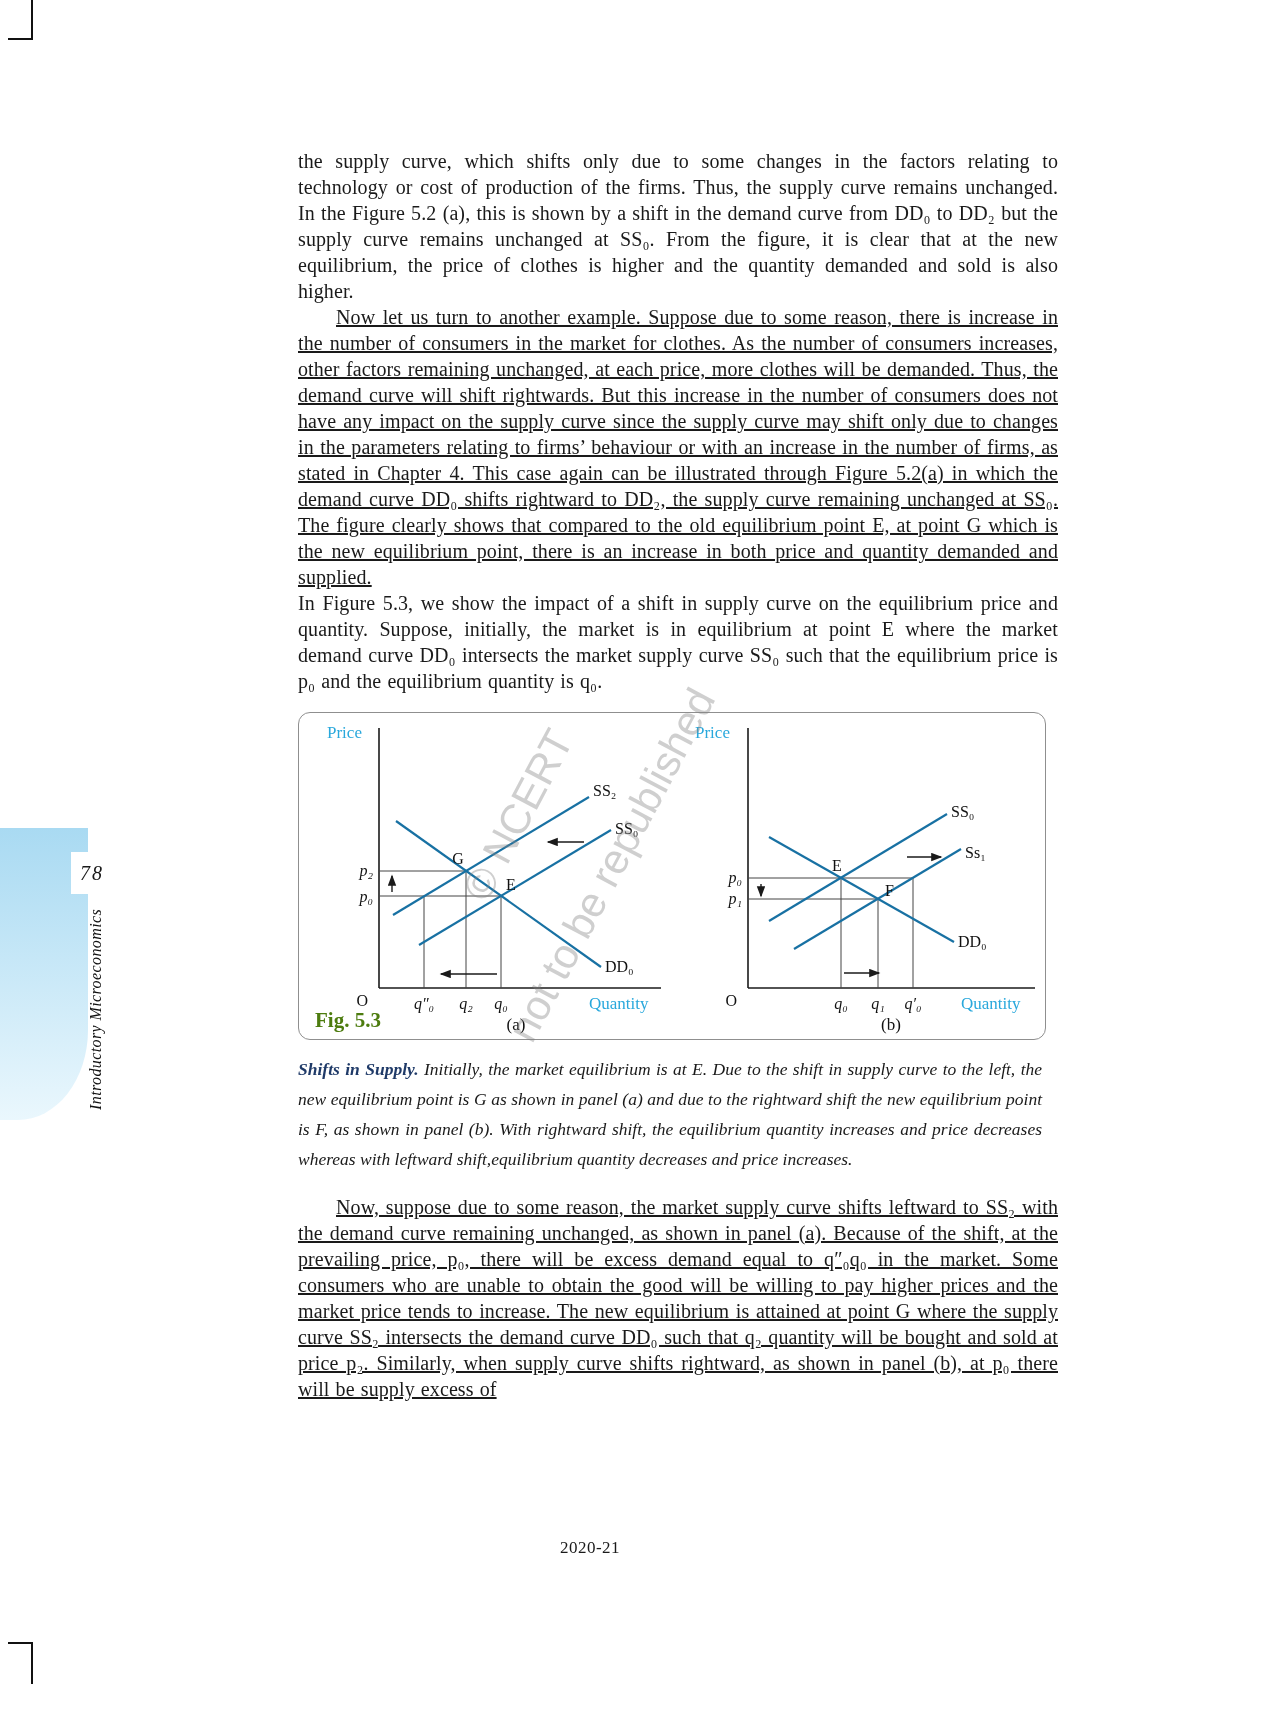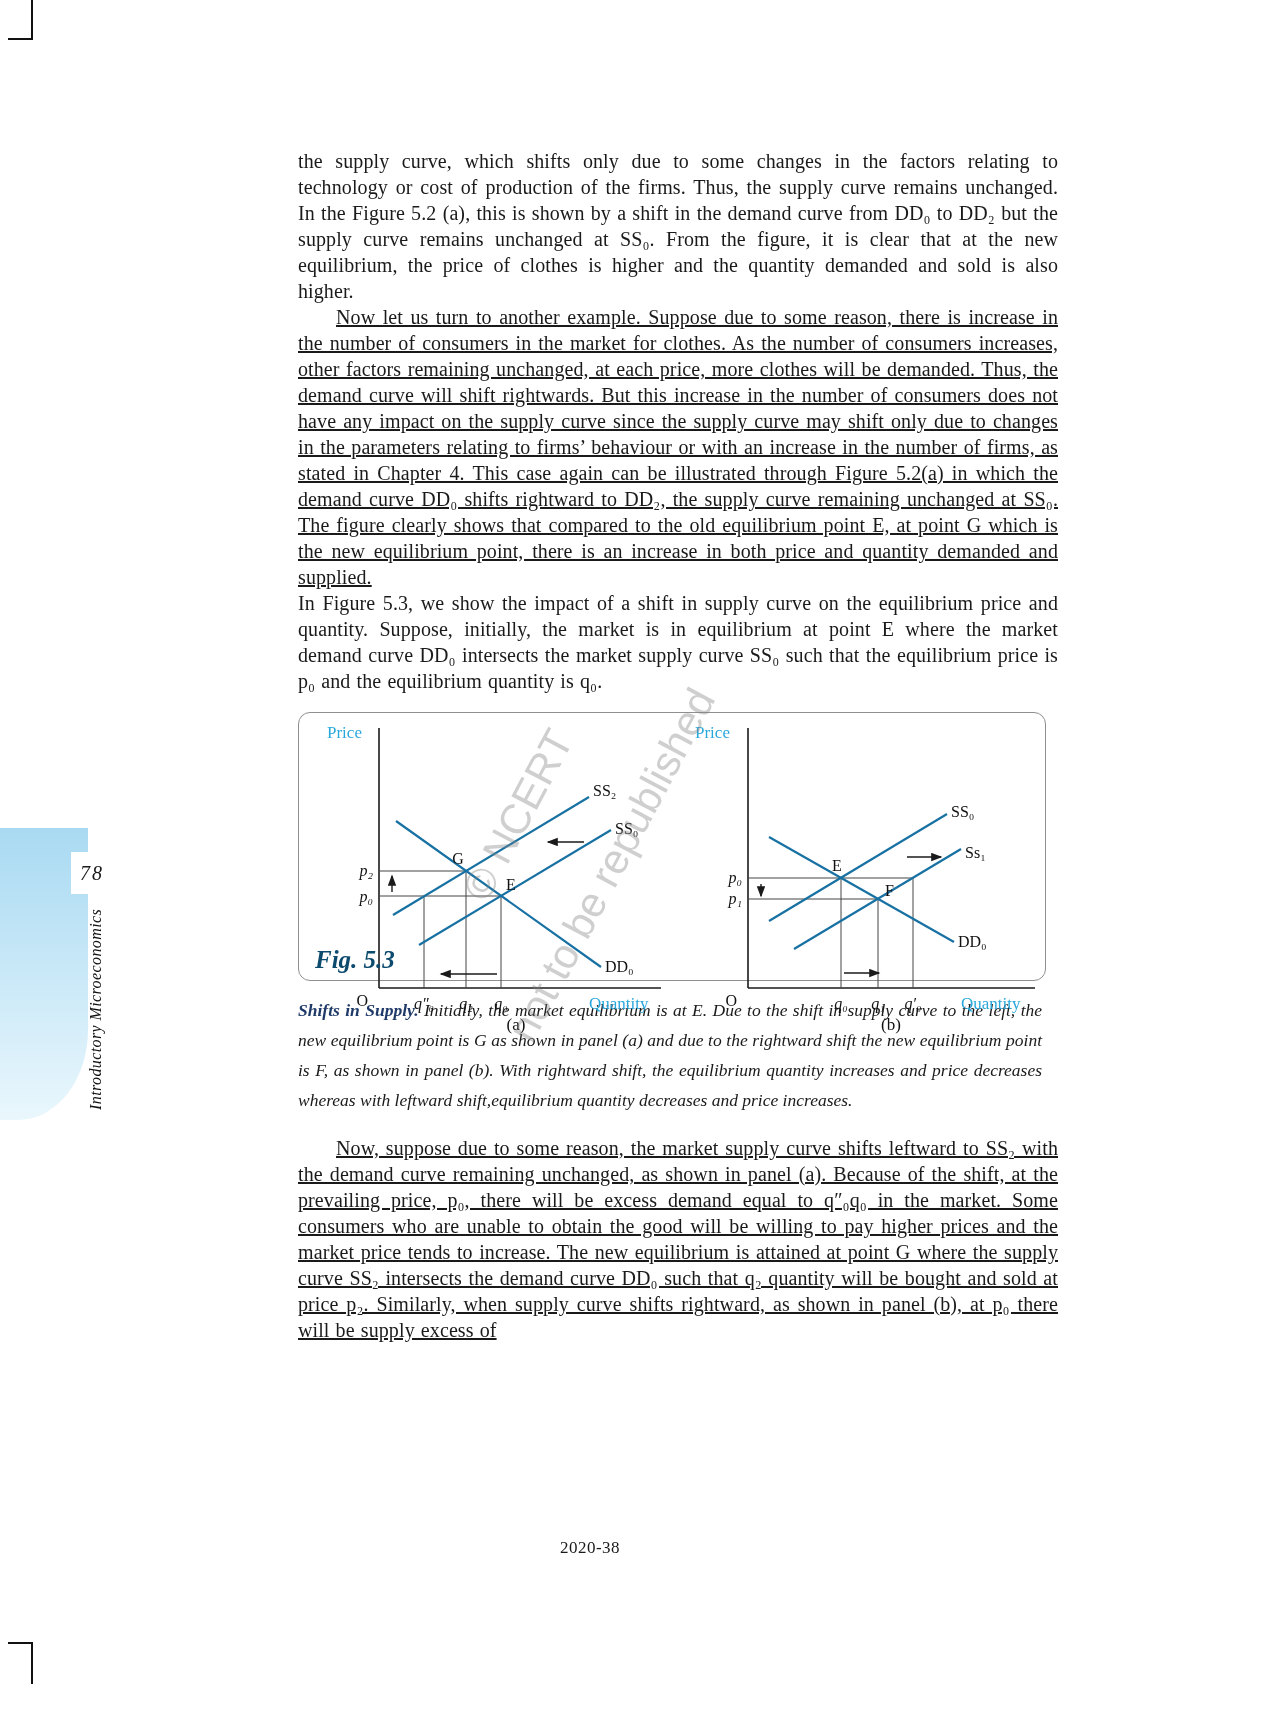--- a/index.html
+++ b/index.html
@@ -35,25 +35,25 @@
 
   
   .content { position:absolute; left:298px; top:148px; width:760px; }
   .body-para { margin:0; font-size:20px; line-height:26px; text-align:justify;
     letter-spacing:0.1px; word-spacing:1px; }
   .body-para.indent { text-indent:38px;text-decoration:underline; }
   .section-heading { margin:12px 0 6px 0; font-size:20px; font-style:italic;
     font-weight:bold; color:#1f3a68; letter-spacing:0.3px; }
 
   
-  .figure-box { position:relative; margin-top:18px; width:748px; height:269px;
+  .figure-box { position:relative; margin-top:18px; width:748px; height:328px;
     border:1.5px solid #8f8f8f; border-radius:12px; box-sizing:border-box;
     display:flex; padding:3px 0 10px 2px; background:#fff; }
-  .fig-label { position:absolute; left:16px; bottom:6px; font-size:25px;
-    font-weight:bold; font-style:italic; color:#0c4a6e; }
+  .fig-label { position:absolute; left:16px; bottom:6px; font-size:21px;
+    font-weight:bold; color:#4d7c0f; }
   .diag-label { font-family:"Liberation Serif",serif; font-size:16px; fill:#111; }
   .diag-var { font-style:italic; }
   .diag-axis-name { font-family:"Liberation Serif",serif; font-size:17px; fill:#29a8dc; }
   .diag-tag { font-family:"Liberation Serif",serif; font-size:17px; fill:#111; }
 
   
   .caption { margin:14px 16px 0 0; font-size:17.5px; line-height:30px;
     font-style:italic; text-align:justify; }
   .caption-lead { font-weight:bold; color:#1f3a68; }
 
@@ -182,15 +182,15 @@
 
     <p class="caption">
       <span class="caption-lead">Shifts in Supply.</span>
       <span class="caption-rest">Initially, the market equilibrium is at E. Due to the shift in supply curve to the left, the new equilibrium point is G as shown in panel (a) and due to the rightward shift the new equilibrium point is F, as shown in panel (b). With rightward shift, the equilibrium quantity increases and price decreases whereas with leftward shift,equilibrium quantity decreases and price increases.</span>
     </p>
 
     <p class="body-para indent after-fig">Now, suppose due to some reason, the market supply curve shifts leftward to SS₂ with the demand curve remaining unchanged, as shown in panel (a). Because of the shift, at the prevailing price, p₀, there will be excess demand equal to q″₀q₀ in the market. Some consumers who are unable to obtain the good will be willing to pay higher prices and the market price tends to increase. The new equilibrium is attained at point G where the supply curve SS₂ intersects the demand curve DD₀ such that q₂ quantity will be bought and sold at price p₂. Similarly, when supply curve shifts rightward, as shown in panel (b), at p₀ there will be supply excess of</p>
 
   </div>
 
-  <div class="footer">2020-38</div>
+  <div class="footer">2020-21</div>
 
 </div>
 
 </body></html>

